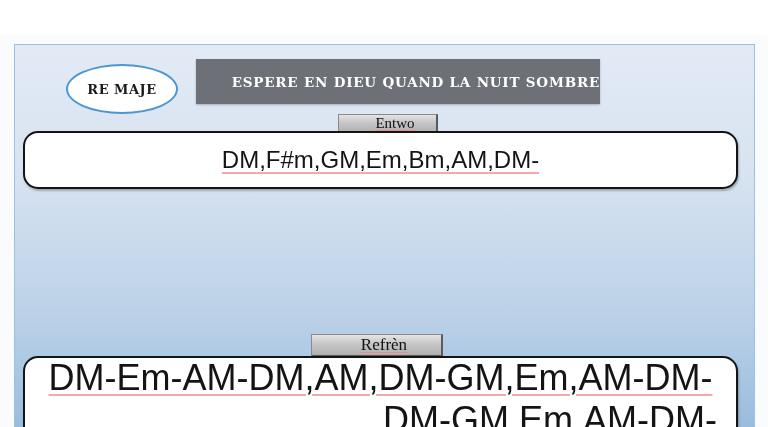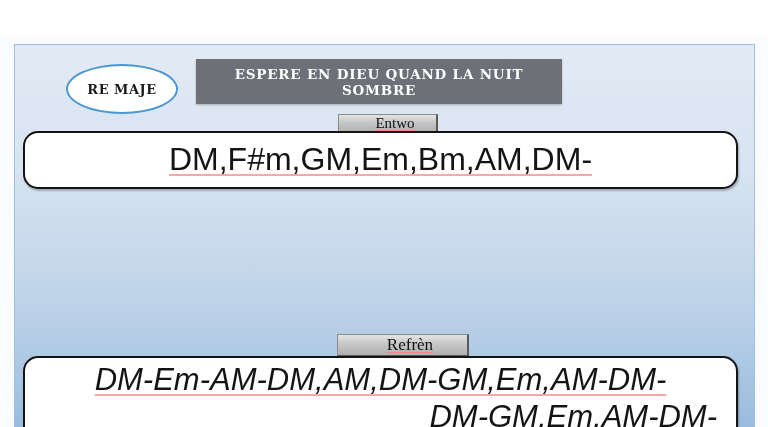--- a/index.html
+++ b/index.html
@@ -26,21 +26,21 @@
     border-radius:50%;
     display:flex;align-items:center;justify-content:center;
     box-sizing:border-box;
   }
   .key-oval span{
     font-family:"DejaVu Serif", serif;
     font-weight:bold;font-size:13px;color:#1a1a1a;letter-spacing:.5px;
   }
   .title-bar{
     position:absolute;left:181px;top:14px;
-    width:366px;height:45px;
+    width:404px;height:45px;
     background:#6d7177;
     display:flex;align-items:center;justify-content:flex-end;
     box-shadow:0 1px 2px rgba(0,0,0,.25);
   }
   .title-bar span{
     font-family:"DejaVu Serif", serif;
     font-weight:bold;font-size:13.5px;color:#ffffff;letter-spacing:.8px;
     text-align:center;
   }
   .section-label{
@@ -59,21 +59,21 @@
     color:#111;
     text-decoration:underline;
     text-decoration-color:#f08a8a;
     text-decoration-thickness:1px;
     text-underline-offset:2px;
   }
   .label-entwo {left:323px;top:69px;width:100px;height:20px;}
   .label-entwo span{font-size:15px;}
   .label-vese  {left:304px;top:151px;width:125px;height:21px;}
   .label-vese span{font-size:16px;}
-  .label-refren{left:322px;top:289px;width:132px;height:23px;}
+  .label-refren{left:296px;top:289px;width:132px;height:23px;}
   .label-refren span{font-size:17px;}
   .chord-box{
     position:absolute;left:8px;width:715px;
     background:#ffffff;
     border:2px solid #141414;
     border-radius:15px;
     box-sizing:border-box;
     display:flex;flex-direction:column;justify-content:center;
     box-shadow:1px 2px 2px rgba(60,60,60,.35);
     z-index:2;
@@ -83,23 +83,23 @@
   .box-3{top:311px;height:86px;}
   .chord-line{
     color:#141414;
     text-align:center;
     white-space:nowrap;
     text-decoration:underline;
     text-decoration-color:#f7a8a8;
     text-decoration-thickness:2px;
     text-underline-offset:4px;
   }
-  .box-1 .chord-line{font-size:32px;line-height:1.1;}
+  .box-1 .chord-line{font-size:24px;line-height:1.1;}
   .box-2 .chord-line{font-size:34px;line-height:1.1;}
-  .box-3 .chord-line{font-size:31px;line-height:1.18;font-style:italic;}
+  .box-3 .chord-line{font-size:36px;line-height:1.18;}
   .box-3 .line-continuation{text-align:right;padding-right:19px;}
 </style>
 </head>
 <body>
 
 <div class="screen">
   <div class="slide">
 
     <div class="key-oval">
       <span>RE MAJE</span>

